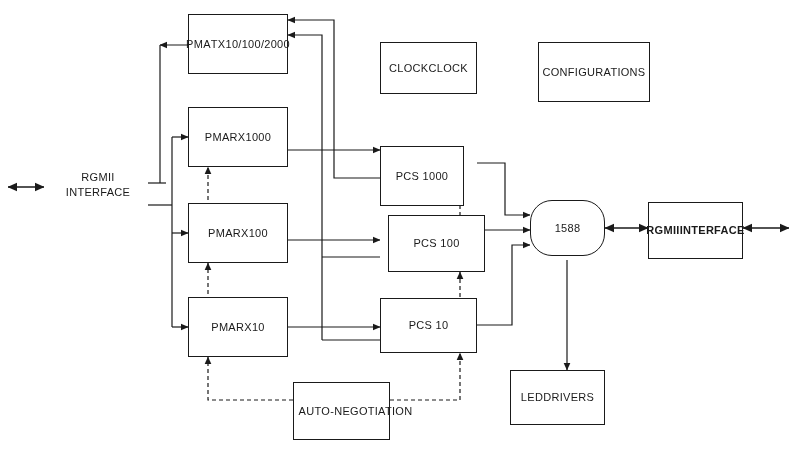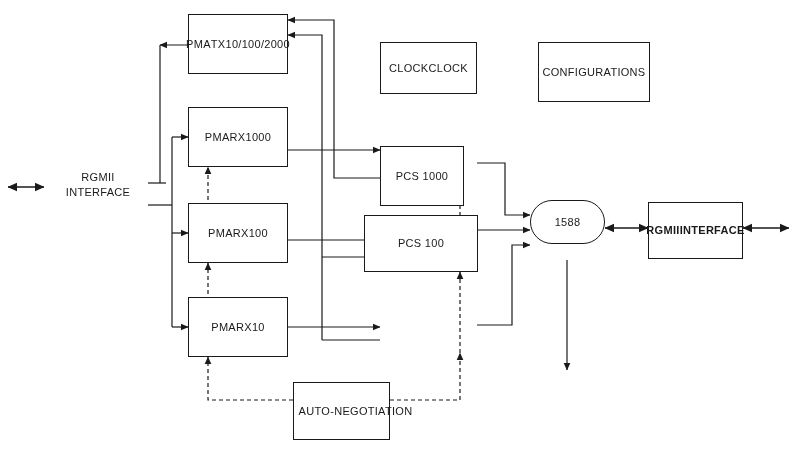--- a/index.html
+++ b/index.html
@@ -122,38 +122,45 @@
 
   <div class="box" style="left:380px; top:115px; width:84px; height:60px;margin-top:31px;">
     <span>PCS 1000</span>
   </div>
 
   <div class="box" style="left:188px; top:203px; width:100px; height:60px;">
     <span>PMA</span>
     <span>RX100</span>
   </div>
 
-  <div class="box" style="left:364px; top:215px; width:114px; height:57px;">
+  <div class="box" style="left:388px; top:215px; width:97px; height:57px;">
     <span>PCS 100</span>
   </div>
 
-  <div class="box" style="left:530px; top:200px; width:75px; height:44px;border-radius:22px;">
+  <div class="box" style="left:530px; top:200px; width:75px; height:56px;border-radius:22px;">
     <span>1588</span>
   </div>
 
   <div class="box" style="left:648px; top:202px; width:95px; height:57px;font-weight:bold;">
     <span>RGMII</span>
     <span>INTERFACE</span>
   </div>
 
   <div class="box" style="left:188px; top:297px; width:100px; height:60px;">
     <span>PMA</span>
     <span>RX10</span>
   </div>
 
+  <div class="box" style="left:380px; top:298px; width:97px; height:55px;">
+    <span>PCS 10</span>
+  </div>
 
+  <div class="box" style="left:510px; top:370px; width:95px; height:55px;">
+    <span>LED</span>
+    <span>DRIVERS</span>
+  </div>
 
   <div class="box" style="left:293px; top:382px; width:97px; height:58px;padding-left:28px;">
     <span>AUTO-</span>
     <span>NEGOTIATION</span>
   </div>
 
 </div>
 
 </body></html>

